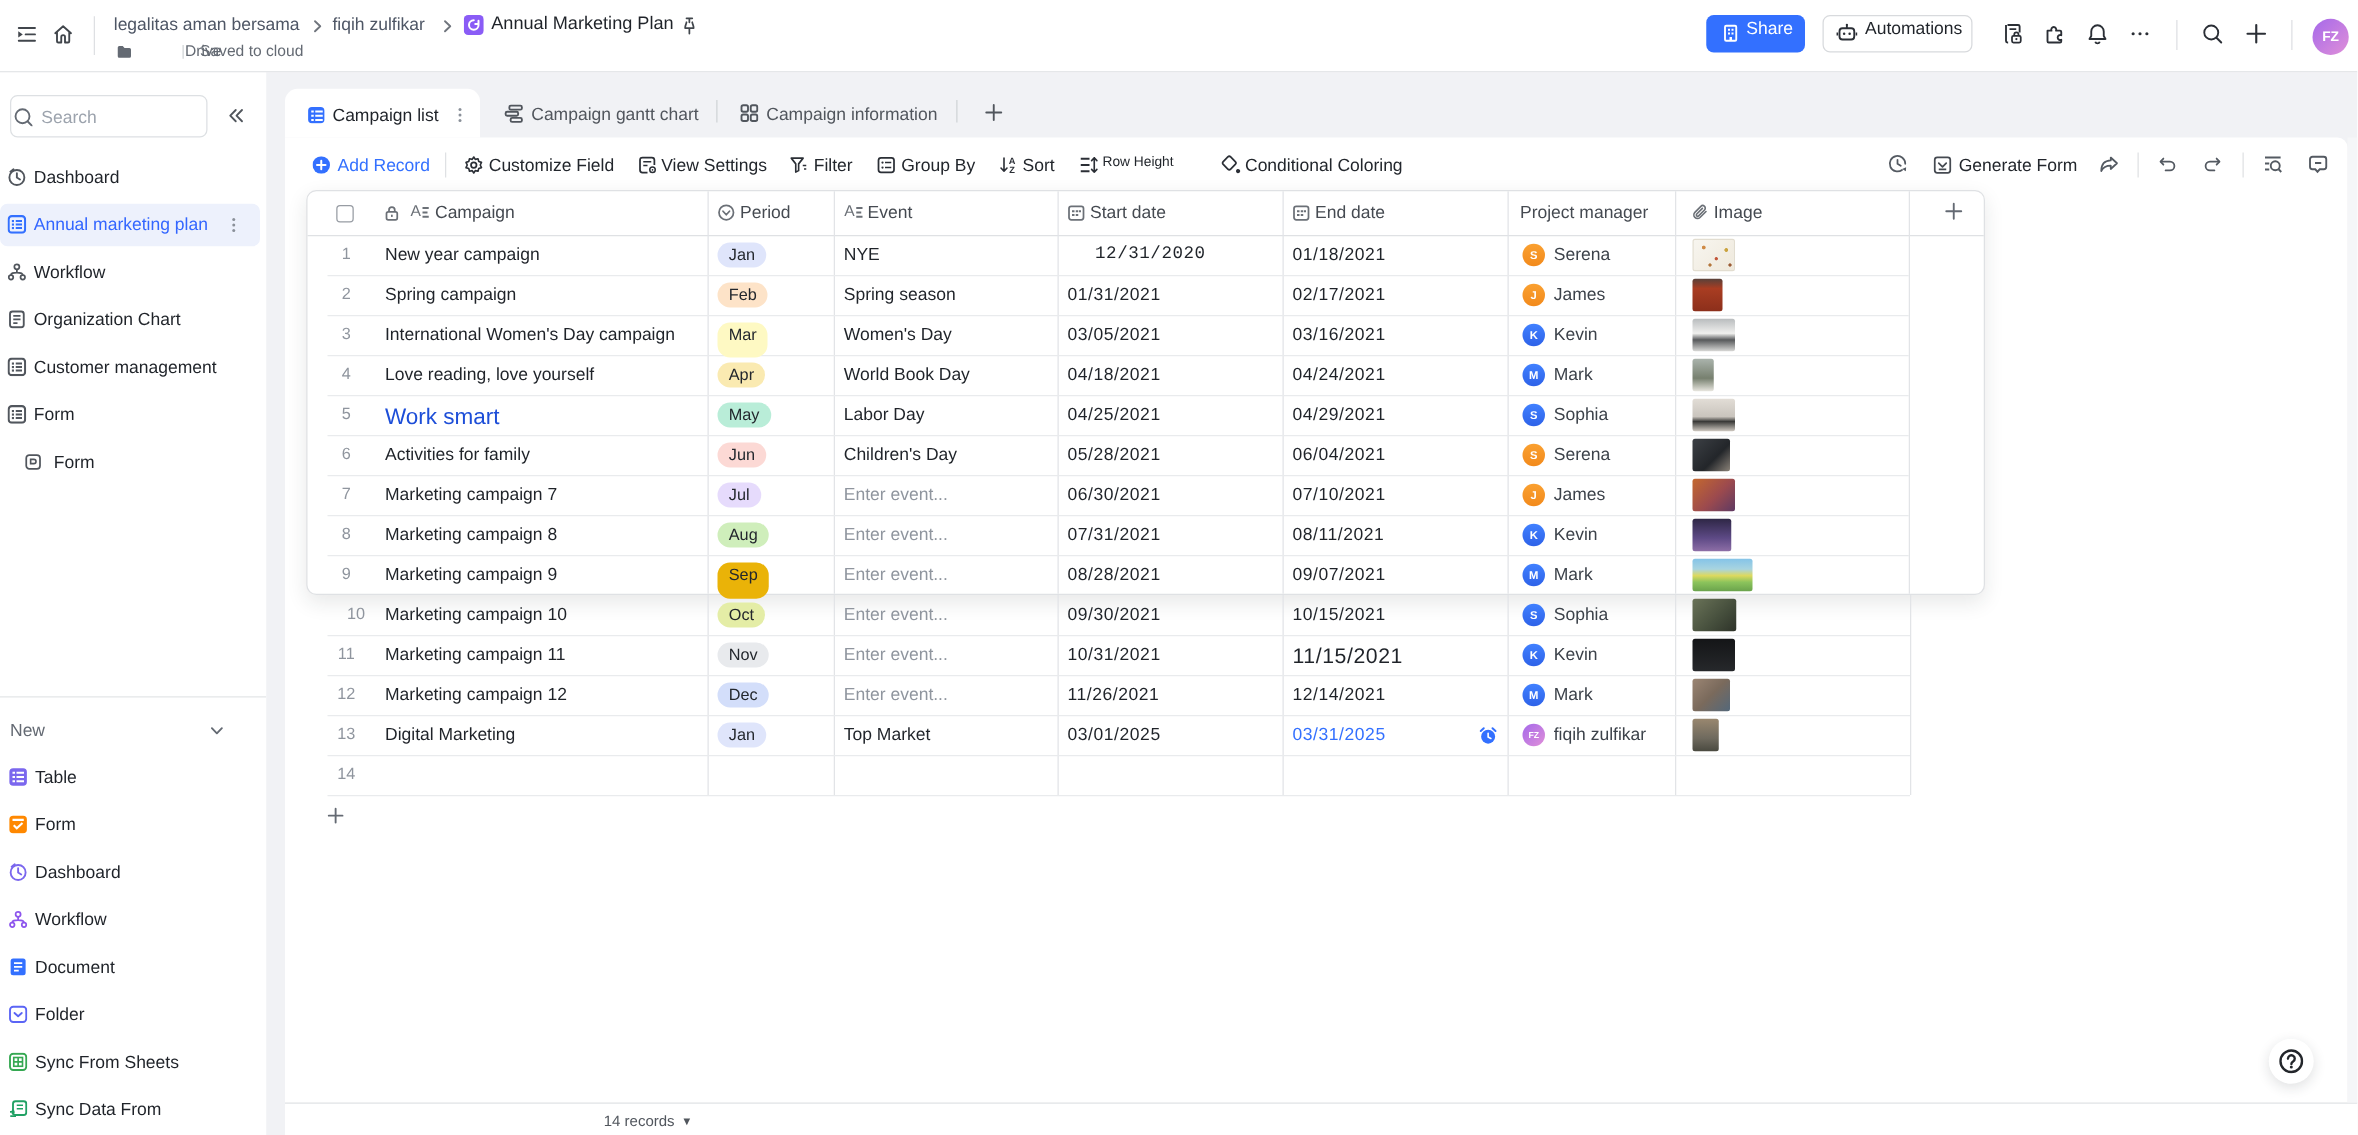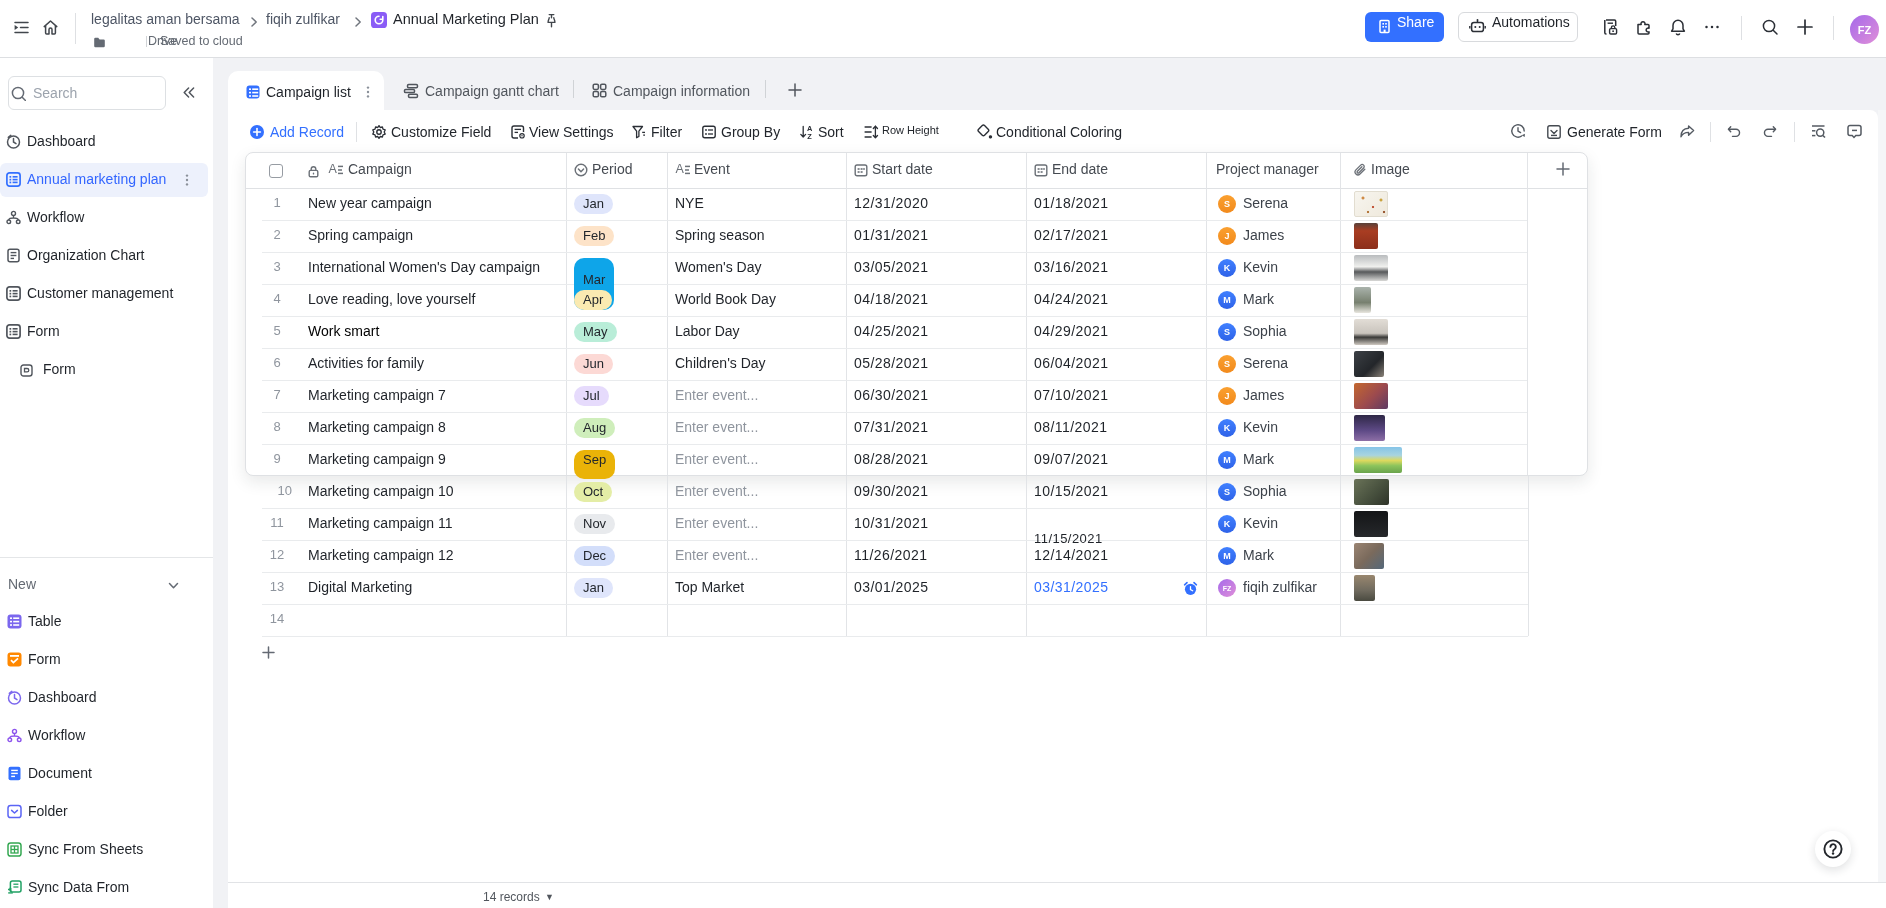--- a/index.html
+++ b/index.html
@@ -422,58 +422,58 @@
 <div style="position:absolute;left:846px;top:476px;width:1px;height:160px;background:#e2e4e7;"></div>
 <div style="position:absolute;left:1026px;top:476px;width:1px;height:160px;background:#e2e4e7;"></div>
 <div style="position:absolute;left:1206px;top:476px;width:1px;height:160px;background:#e2e4e7;"></div>
 <div style="position:absolute;left:1340px;top:476px;width:1px;height:160px;background:#e2e4e7;"></div>
 <div style="position:absolute;left:1528px;top:476px;width:1px;height:160px;background:#e2e4e7;"></div>
 <div style="position:absolute;left:262px;top:220px;width:1265px;height:1px;background:#e9ebed;"></div>
 <div style="position:absolute;left:262px;top:195px;width:30px;font-size:13px;color:#8f959e;text-align:center;">1</div>
 <div style="position:absolute;left:308px;top:195px;font-size:14px;color:#1f2329;">New year campaign</div>
 <div style="position:absolute;left:574px;top:194px;height:20px;line-height:20px;padding:0 9px;background:#dfe5fb;border-radius:10px;font-size:13px;color:#23272d;">Jan</div>
 <div style="position:absolute;left:675px;top:195px;font-size:14px;color:#1f2329;">NYE</div>
-<div style="position:absolute;left:854px;top:195px;font-size:14px;color:#1f2329;letter-spacing:0.45px;">12/31/2020</div>
+<div style="position:absolute;left:876px;top:195px;font-size:14px;color:#1f2329;letter-spacing:0.45px;font-family:Liberation Mono, monospace;">12/31/2020</div>
 <div style="position:absolute;left:1034px;top:195px;font-size:14px;color:#1f2329;letter-spacing:0.45px;">01/18/2021</div>
 <div style="position:absolute;left:1218px;top:195px;width:18px;height:18px;border-radius:50%;background:linear-gradient(180deg,#faa030,#f28a1c);color:#fff;font-size:9px;font-weight:600;display:flex;align-items:center;justify-content:center;">S</div>
 <div style="position:absolute;left:1243px;top:195px;font-size:14px;color:#3c424a;">Serena</div>
 <div style="position:absolute;left:1354px;top:191px;width:34px;height:26px;border-radius:2px;background:radial-gradient(circle at 8px 6px,#cf8a45 1.2px,transparent 1.8px),radial-gradient(circle at 18px 15px,#c2563a 1px,transparent 1.6px),radial-gradient(circle at 26px 8px,#caa33f 1.2px,transparent 1.8px),radial-gradient(circle at 13px 20px,#b4773c 1px,transparent 1.6px),radial-gradient(circle at 29px 20px,#9a5a33 1px,transparent 1.6px),linear-gradient(135deg,#f7f5ef,#efe9dc);border:1px solid #e2ddd0;box-sizing:border-box;"></div>
 <div style="position:absolute;left:262px;top:252px;width:1265px;height:1px;background:#e9ebed;"></div>
 <div style="position:absolute;left:262px;top:227px;width:30px;font-size:13px;color:#8f959e;text-align:center;">2</div>
 <div style="position:absolute;left:308px;top:227px;font-size:14px;color:#1f2329;">Spring campaign</div>
 <div style="position:absolute;left:574px;top:226px;height:20px;line-height:20px;padding:0 9px;background:#fde3c8;border-radius:10px;font-size:13px;color:#23272d;">Feb</div>
 <div style="position:absolute;left:675px;top:227px;font-size:14px;color:#1f2329;text-align:center;">Spring season</div>
 <div style="position:absolute;left:854px;top:227px;font-size:14px;color:#1f2329;letter-spacing:0.45px;text-align:right;">01/31/2021</div>
 <div style="position:absolute;left:1034px;top:227px;font-size:14px;color:#1f2329;letter-spacing:0.45px;">02/17/2021</div>
 <div style="position:absolute;left:1218px;top:227px;width:18px;height:18px;border-radius:50%;background:linear-gradient(180deg,#faa030,#f28a1c);color:#fff;font-size:9px;font-weight:600;display:flex;align-items:center;justify-content:center;">J</div>
 <div style="position:absolute;left:1243px;top:227px;font-size:14px;color:#3c424a;">James</div>
 <div style="position:absolute;left:1354px;top:223px;width:24px;height:26px;border-radius:2px;background:linear-gradient(180deg,#58413a,#a93d22 30%,#8c2f1b);border:none;box-sizing:border-box;"></div>
 <div style="position:absolute;left:262px;top:284px;width:1265px;height:1px;background:#e9ebed;"></div>
 <div style="position:absolute;left:262px;top:259px;width:30px;font-size:13px;color:#8f959e;text-align:center;">3</div>
 <div style="position:absolute;left:308px;top:259px;font-size:14px;color:#1f2329;">International Women's Day campaign</div>
-<div style="position:absolute;left:574px;top:258px;height:28px;line-height:20px;padding:12px 9px;background:#0ea5e9;border-radius:10px;font-size:13px;color:#23272d;">Mar</div>
+<div style="position:absolute;left:574px;top:258px;height:28px;line-height:20px;padding:0 9px;background:#fef9c3;border-radius:10px;font-size:13px;color:#23272d;">Mar</div>
 <div style="position:absolute;left:675px;top:259px;font-size:14px;color:#1f2329;">Women's Day</div>
 <div style="position:absolute;left:854px;top:259px;font-size:14px;color:#1f2329;letter-spacing:0.45px;">03/05/2021</div>
 <div style="position:absolute;left:1034px;top:259px;font-size:14px;color:#1f2329;letter-spacing:0.45px;">03/16/2021</div>
 <div style="position:absolute;left:1218px;top:259px;width:18px;height:18px;border-radius:50%;background:linear-gradient(180deg,#4080ff,#2e62e8);color:#fff;font-size:9px;font-weight:600;display:flex;align-items:center;justify-content:center;">K</div>
 <div style="position:absolute;left:1243px;top:259px;font-size:14px;color:#3c424a;">Kevin</div>
 <div style="position:absolute;left:1354px;top:255px;width:34px;height:26px;border-radius:2px;background:linear-gradient(180deg,#b9bcbe,#f0f0ee 45%,#57595b 65%,#d8d8d6);border:none;box-sizing:border-box;"></div>
 <div style="position:absolute;left:262px;top:316px;width:1265px;height:1px;background:#e9ebed;"></div>
 <div style="position:absolute;left:262px;top:291px;width:30px;font-size:13px;color:#8f959e;text-align:center;">4</div>
 <div style="position:absolute;left:308px;top:291px;font-size:14px;color:#1f2329;">Love reading, love yourself</div>
 <div style="position:absolute;left:574px;top:290px;height:20px;line-height:20px;padding:0 9px;background:#faeab1;border-radius:10px;font-size:13px;color:#23272d;">Apr</div>
 <div style="position:absolute;left:675px;top:291px;font-size:14px;color:#1f2329;">World Book Day</div>
 <div style="position:absolute;left:854px;top:291px;font-size:14px;color:#1f2329;letter-spacing:0.45px;">04/18/2021</div>
 <div style="position:absolute;left:1034px;top:291px;font-size:14px;color:#1f2329;letter-spacing:0.45px;">04/24/2021</div>
 <div style="position:absolute;left:1218px;top:291px;width:18px;height:18px;border-radius:50%;background:linear-gradient(180deg,#4080ff,#2e62e8);color:#fff;font-size:9px;font-weight:600;display:flex;align-items:center;justify-content:center;">M</div>
 <div style="position:absolute;left:1243px;top:291px;font-size:14px;color:#3c424a;">Mark</div>
 <div style="position:absolute;left:1354px;top:287px;width:17px;height:26px;border-radius:2px;background:linear-gradient(180deg,#aab3ac,#77806f 60%,#e8e6df);border:none;box-sizing:border-box;"></div>
 <div style="position:absolute;left:262px;top:348px;width:1265px;height:1px;background:#e9ebed;"></div>
 <div style="position:absolute;left:262px;top:323px;width:30px;font-size:13px;color:#8f959e;text-align:center;">5</div>
-<div style="position:absolute;left:308px;top:323px;font-size:14px;color:#000000;">Work smart</div>
+<div style="position:absolute;left:308px;top:323px;font-size:18px;color:#1d4ed8;">Work smart</div>
 <div style="position:absolute;left:574px;top:322px;height:20px;line-height:20px;padding:0 9px;background:#b9edd8;border-radius:10px;font-size:13px;color:#23272d;">May</div>
 <div style="position:absolute;left:675px;top:323px;font-size:14px;color:#1f2329;">Labor Day</div>
 <div style="position:absolute;left:854px;top:323px;font-size:14px;color:#1f2329;letter-spacing:0.45px;">04/25/2021</div>
 <div style="position:absolute;left:1034px;top:323px;font-size:14px;color:#1f2329;letter-spacing:0.45px;">04/29/2021</div>
 <div style="position:absolute;left:1218px;top:323px;width:18px;height:18px;border-radius:50%;background:linear-gradient(180deg,#4080ff,#2e62e8);color:#fff;font-size:9px;font-weight:600;display:flex;align-items:center;justify-content:center;">S</div>
 <div style="position:absolute;left:1243px;top:323px;font-size:14px;color:#3c424a;">Sophia</div>
 <div style="position:absolute;left:1354px;top:319px;width:34px;height:26px;border-radius:2px;background:linear-gradient(180deg,#e2ddd6,#c9c4bd 55%,#3a3a38 70%,#cfc9c1);border:none;box-sizing:border-box;"></div>
 <div style="position:absolute;left:262px;top:380px;width:1265px;height:1px;background:#e9ebed;"></div>
 <div style="position:absolute;left:262px;top:355px;width:30px;font-size:13px;color:#8f959e;text-align:center;">6</div>
 <div style="position:absolute;left:308px;top:355px;font-size:14px;color:#1f2329;">Activities for family</div>
@@ -522,21 +522,21 @@
 <div style="position:absolute;left:1034px;top:483px;font-size:14px;color:#1f2329;letter-spacing:0.45px;">10/15/2021</div>
 <div style="position:absolute;left:1218px;top:483px;width:18px;height:18px;border-radius:50%;background:linear-gradient(180deg,#4080ff,#2e62e8);color:#fff;font-size:9px;font-weight:600;display:flex;align-items:center;justify-content:center;">S</div>
 <div style="position:absolute;left:1243px;top:483px;font-size:14px;color:#3c424a;">Sophia</div>
 <div style="position:absolute;left:1354px;top:479px;width:35px;height:26px;border-radius:2px;background:linear-gradient(135deg,#6a7358,#454e3c 60%,#2e3329);border:none;box-sizing:border-box;"></div>
 <div style="position:absolute;left:262px;top:540px;width:1266px;height:1px;background:#e9ebed;"></div>
 <div style="position:absolute;left:262px;top:515px;width:30px;font-size:13px;color:#8f959e;text-align:center;">11</div>
 <div style="position:absolute;left:308px;top:515px;font-size:14px;color:#1f2329;">Marketing campaign 11</div>
 <div style="position:absolute;left:574px;top:514px;height:20px;line-height:20px;padding:0 9px;background:#e8eaed;border-radius:10px;font-size:13px;color:#23272d;">Nov</div>
 <div style="position:absolute;left:675px;top:515px;font-size:14px;color:#8f959e;">Enter event...</div>
 <div style="position:absolute;left:854px;top:515px;font-size:14px;color:#1f2329;letter-spacing:0.45px;">10/31/2021</div>
-<div style="position:absolute;left:1034px;top:515px;font-size:13px;color:#1f2329;letter-spacing:0.45px;margin-top:16px;">11/15/2021</div>
+<div style="position:absolute;left:1034px;top:515px;font-size:17px;color:#1f2329;letter-spacing:0.45px;">11/15/2021</div>
 <div style="position:absolute;left:1218px;top:515px;width:18px;height:18px;border-radius:50%;background:linear-gradient(180deg,#4080ff,#2e62e8);color:#fff;font-size:9px;font-weight:600;display:flex;align-items:center;justify-content:center;">K</div>
 <div style="position:absolute;left:1243px;top:515px;font-size:14px;color:#3c424a;">Kevin</div>
 <div style="position:absolute;left:1354px;top:511px;width:34px;height:26px;border-radius:2px;background:linear-gradient(180deg,#141517,#26282b);border:none;box-sizing:border-box;"></div>
 <div style="position:absolute;left:262px;top:572px;width:1266px;height:1px;background:#e9ebed;"></div>
 <div style="position:absolute;left:262px;top:547px;width:30px;font-size:13px;color:#8f959e;text-align:center;">12</div>
 <div style="position:absolute;left:308px;top:547px;font-size:14px;color:#1f2329;">Marketing campaign 12</div>
 <div style="position:absolute;left:574px;top:546px;height:20px;line-height:20px;padding:0 9px;background:#d3defa;border-radius:10px;font-size:13px;color:#23272d;">Dec</div>
 <div style="position:absolute;left:675px;top:547px;font-size:14px;color:#8f959e;">Enter event...</div>
 <div style="position:absolute;left:854px;top:547px;font-size:14px;color:#1f2329;letter-spacing:0.45px;">11/26/2021</div>
 <div style="position:absolute;left:1034px;top:547px;font-size:14px;color:#1f2329;letter-spacing:0.45px;">12/14/2021</div>

